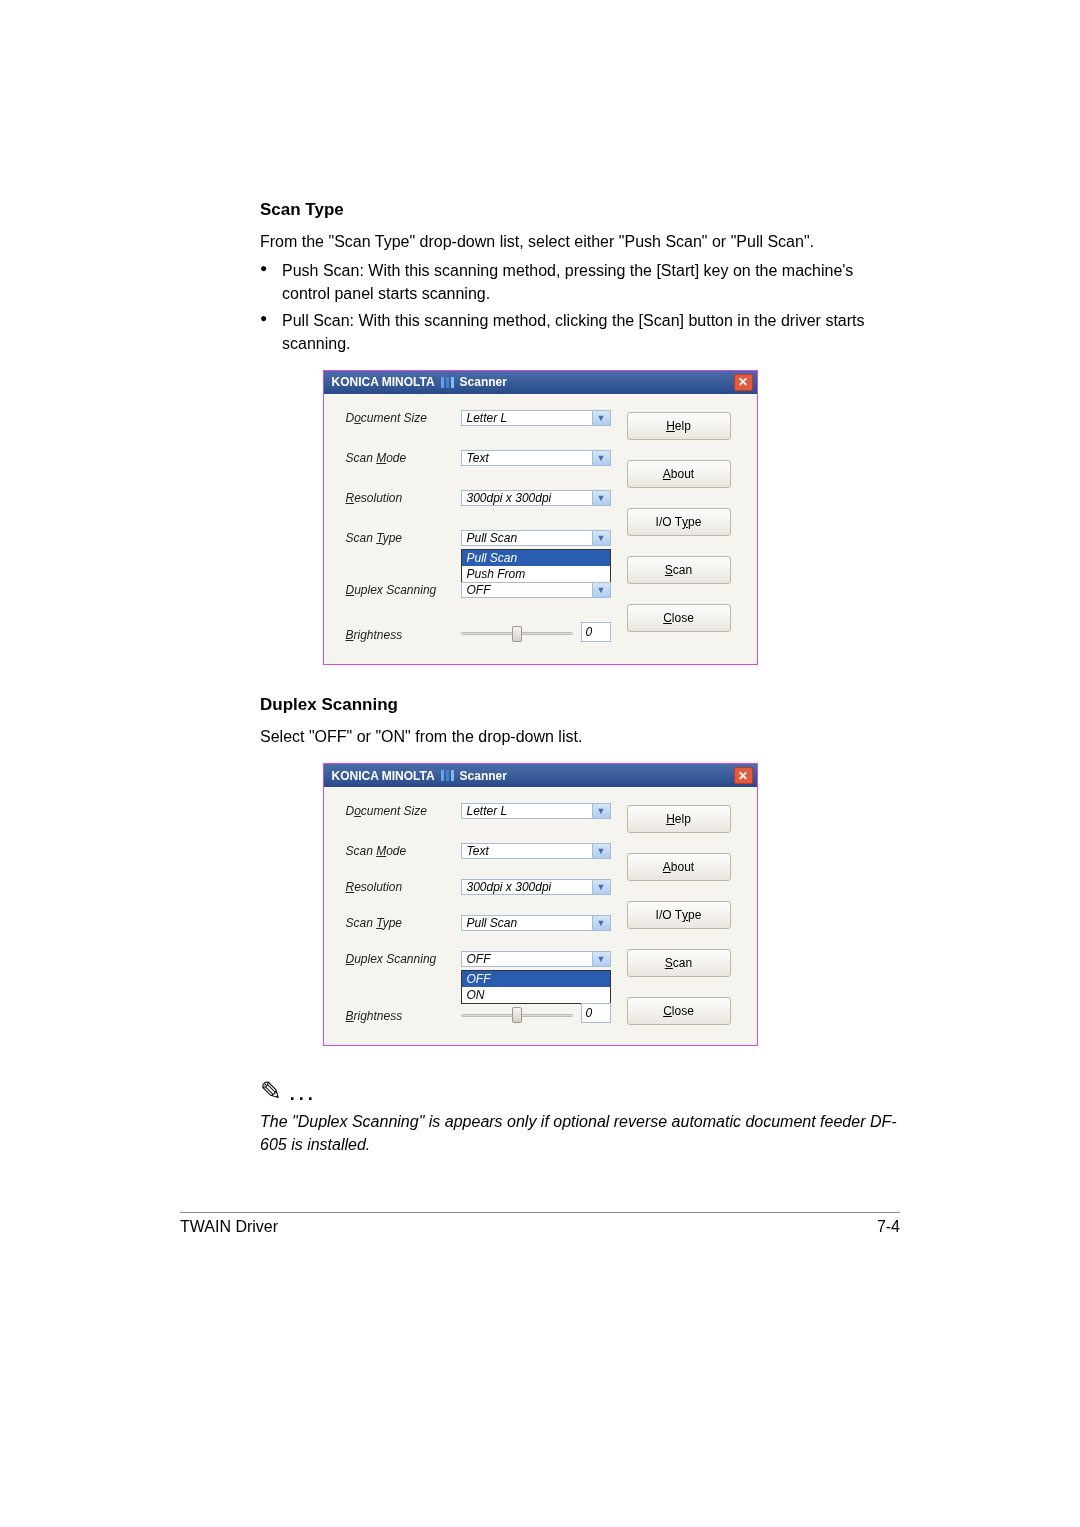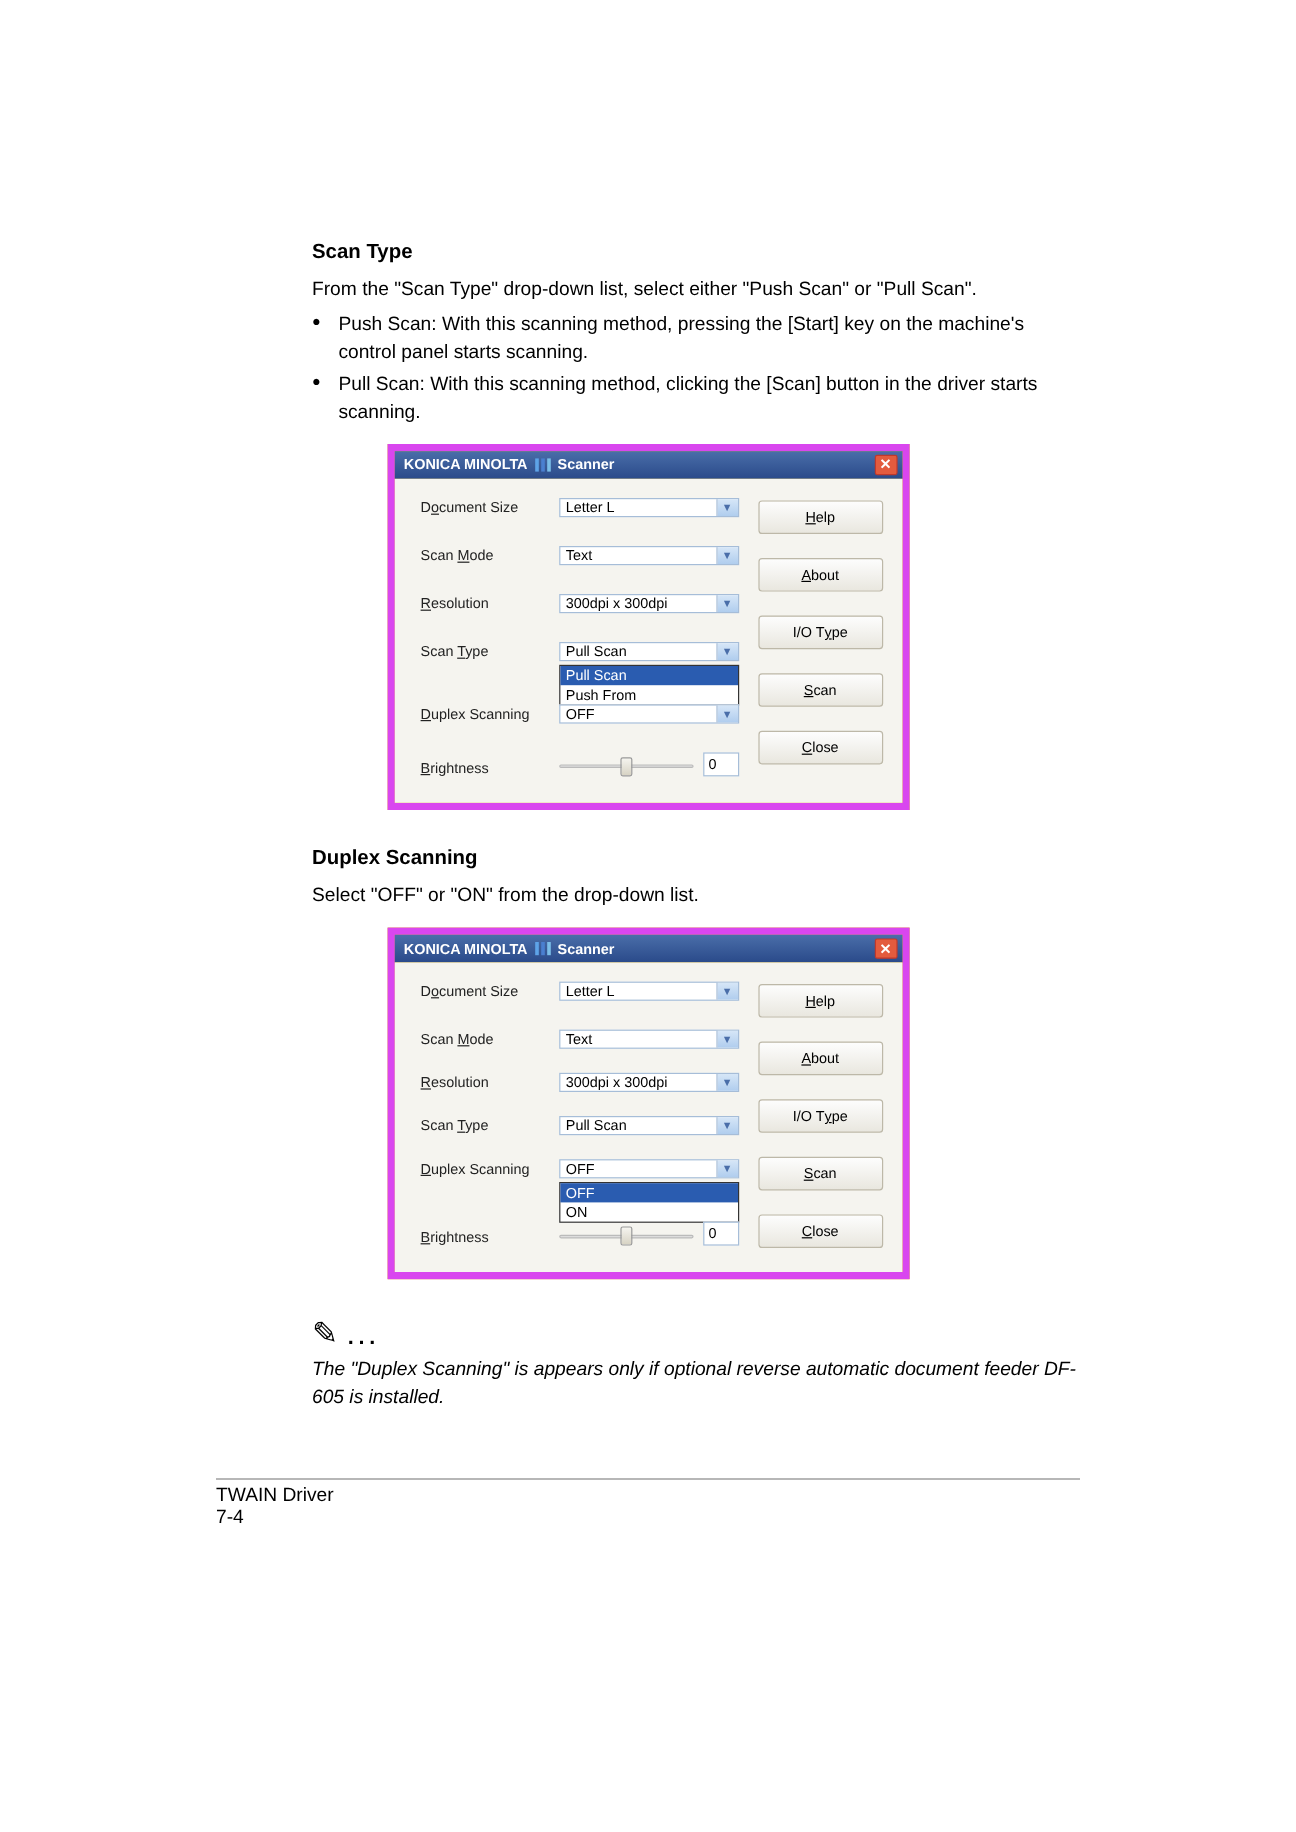--- a/index.html
+++ b/index.html
@@ -67,21 +67,21 @@
     top: 1px;
     font-size: 12px;
   }
   .dialog-wrap {
     display: flex;
     justify-content: center;
     margin: 15px 0 30px 0;
   }
   .dialog {
     width: 435px;
-    border: 6px solid #d946ef;
+    border: 1px solid #d946ef;
     background: #eab308;
     font-size: 12px;
   }
   .dlg-titlebar {
     background: linear-gradient(#4a6ea9, #2a4a8a);
     color: #fff;
     display: flex;
     justify-content: space-between;
     align-items: center;
     padding: 3px 4px 3px 8px;
@@ -116,20 +116,21 @@
     border-radius: 2px;
   }
   .dlg-body {
     padding: 16px 16px 16px 22px;
     display: flex;
     gap: 16px;
     background: #f5f4ef;
   }
   .dlg-left {
     width: 265px;
+    font-style: italic;
   }
   .dlg-right {
     width: 104px;
     display: flex;
     flex-direction: column;
     gap: 20px;
     padding-top: 2px;
   }
   .fld-row {
     display: flex;
@@ -259,21 +260,20 @@
     margin-left: 80px;
     line-height: 1.45;
   }
   .footer-row {
     border-top: 1px solid #888;
     margin-top: 55px;
     padding-top: 5px;
     display: flex;
     justify-content: space-between;
     font-size: 16px;
-    flex-direction: column;
   }
 </style>
 </head>
 <body>
 
 <div class="page">
 
 
   <div class="section-heading">Scan Type</div>
   <div class="body-para">From the "Scan Type" drop-down list, select either "Push Scan" or "Pull Scan".</div>

